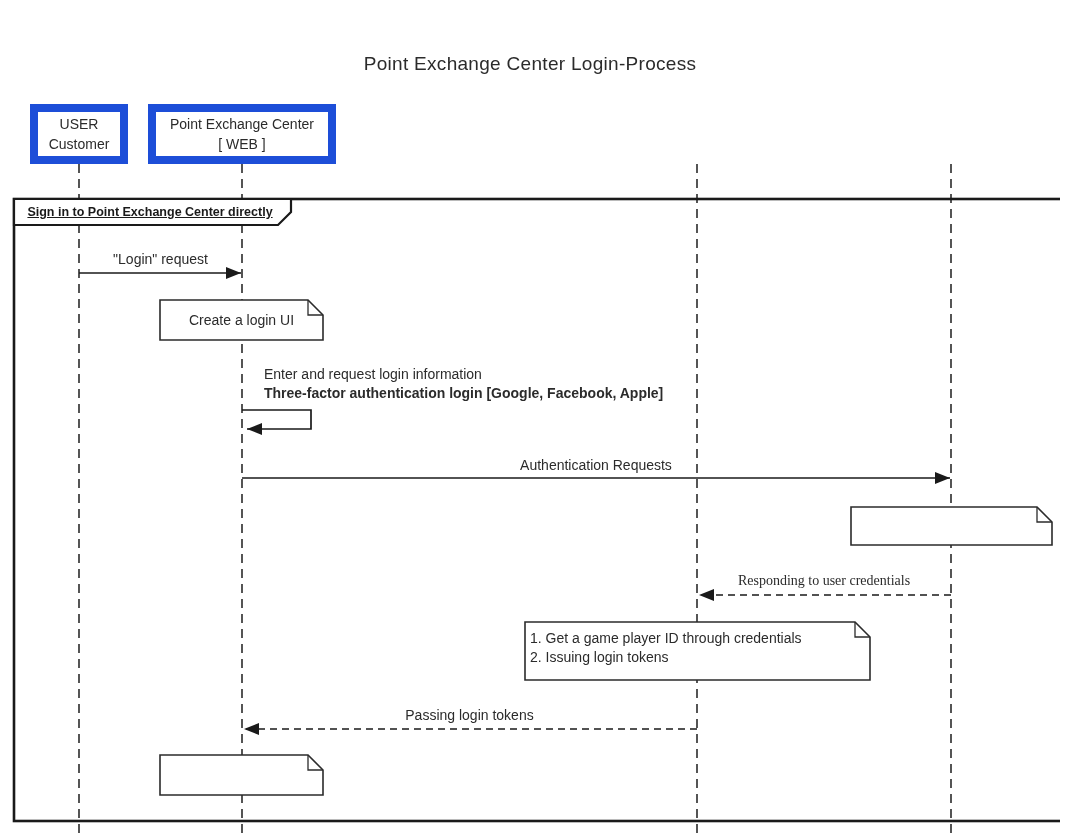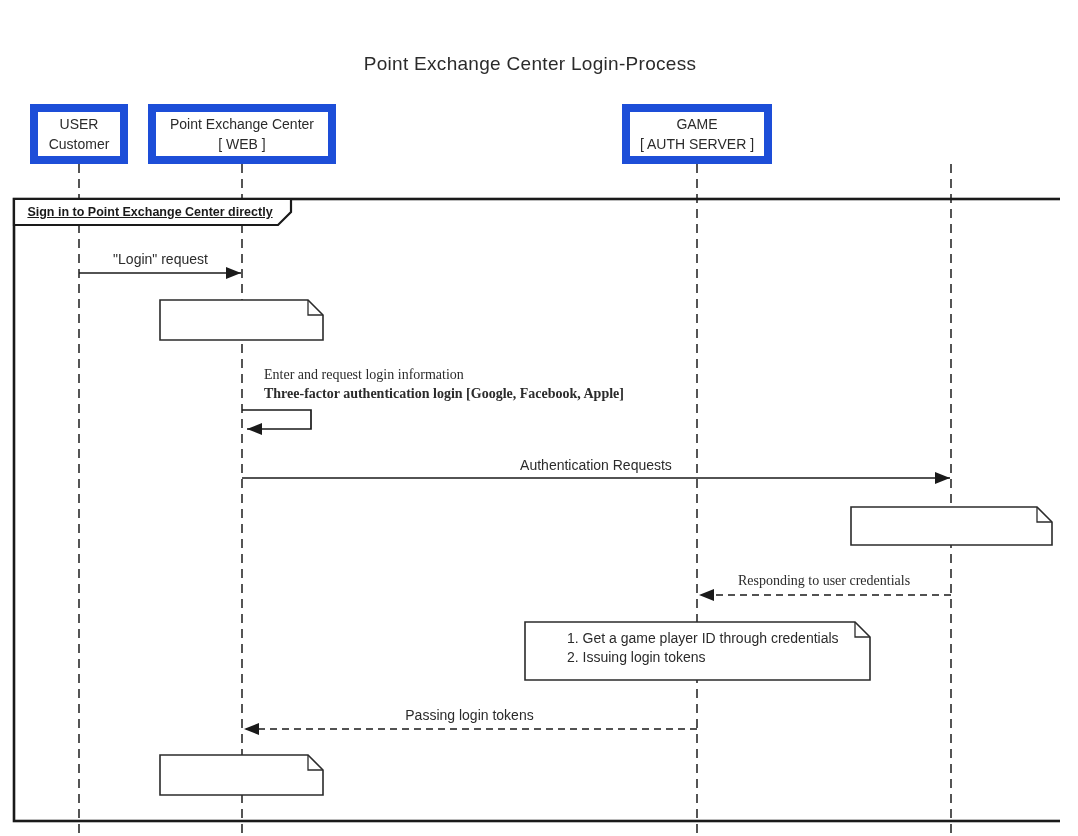--- a/index.html
+++ b/index.html
@@ -82,41 +82,38 @@
   </svg>
 
   <div class="pbox" style="left:30px; top:57px; width:98px; height:60px;">
     <div>USER</div>
     <div>Customer</div>
   </div>
   <div class="pbox" style="left:148px; top:57px; width:188px; height:60px;">
     <div>Point Exchange Center</div>
     <div>[ WEB ]</div>
   </div>
-  <div class="pbox" style="left:622px; top:57px; width:150px; height:60px;">
-    <div>GAME</div>
-    <div>[ AUTH SERVER ]</div>
-  </div>
 
   <div class="frame-label-text">Sign in to Point Exchange Center directly</div>
 
   <div class="msg center" style="left:79px; top:204px; width:163px;">"Login" request</div>
 
-  <div class="msg" style="left:264px; top:318px;font-family:Liberation Serif, serif;">
+  <div class="msg" style="left:264px; top:318px;">
     <div class="line">Enter and request login information</div>
     <div class="line bold">Three-factor authentication login [Google, Facebook, Apple]</div>
   </div>
 
   <div class="msg center" style="left:242px; top:410px; width:708px;">Authentication Requests</div>
 
   <div class="msg center" style="left:697px; top:526px; width:254px;font-family:Liberation Serif, serif;">Responding to user credentials</div>
 
   <div class="msg center" style="left:242px; top:660px; width:455px;">Passing login tokens</div>
 
+  <div class="note-text" style="left:160px; top:253px; width:163px; height:40px;">Create a login UI</div>
 
 
-  <div class="note-text multi" style="left:556px; top:575px; width:345px; height:58px;padding-left:11px;">
+  <div class="note-text multi" style="left:519px; top:575px; width:345px; height:58px;padding-left:11px;">
     <div>1. Get a game player ID through credentials</div>
     <div>2. Issuing login tokens</div>
   </div>
 
 
 </div>
 
 </body></html>

